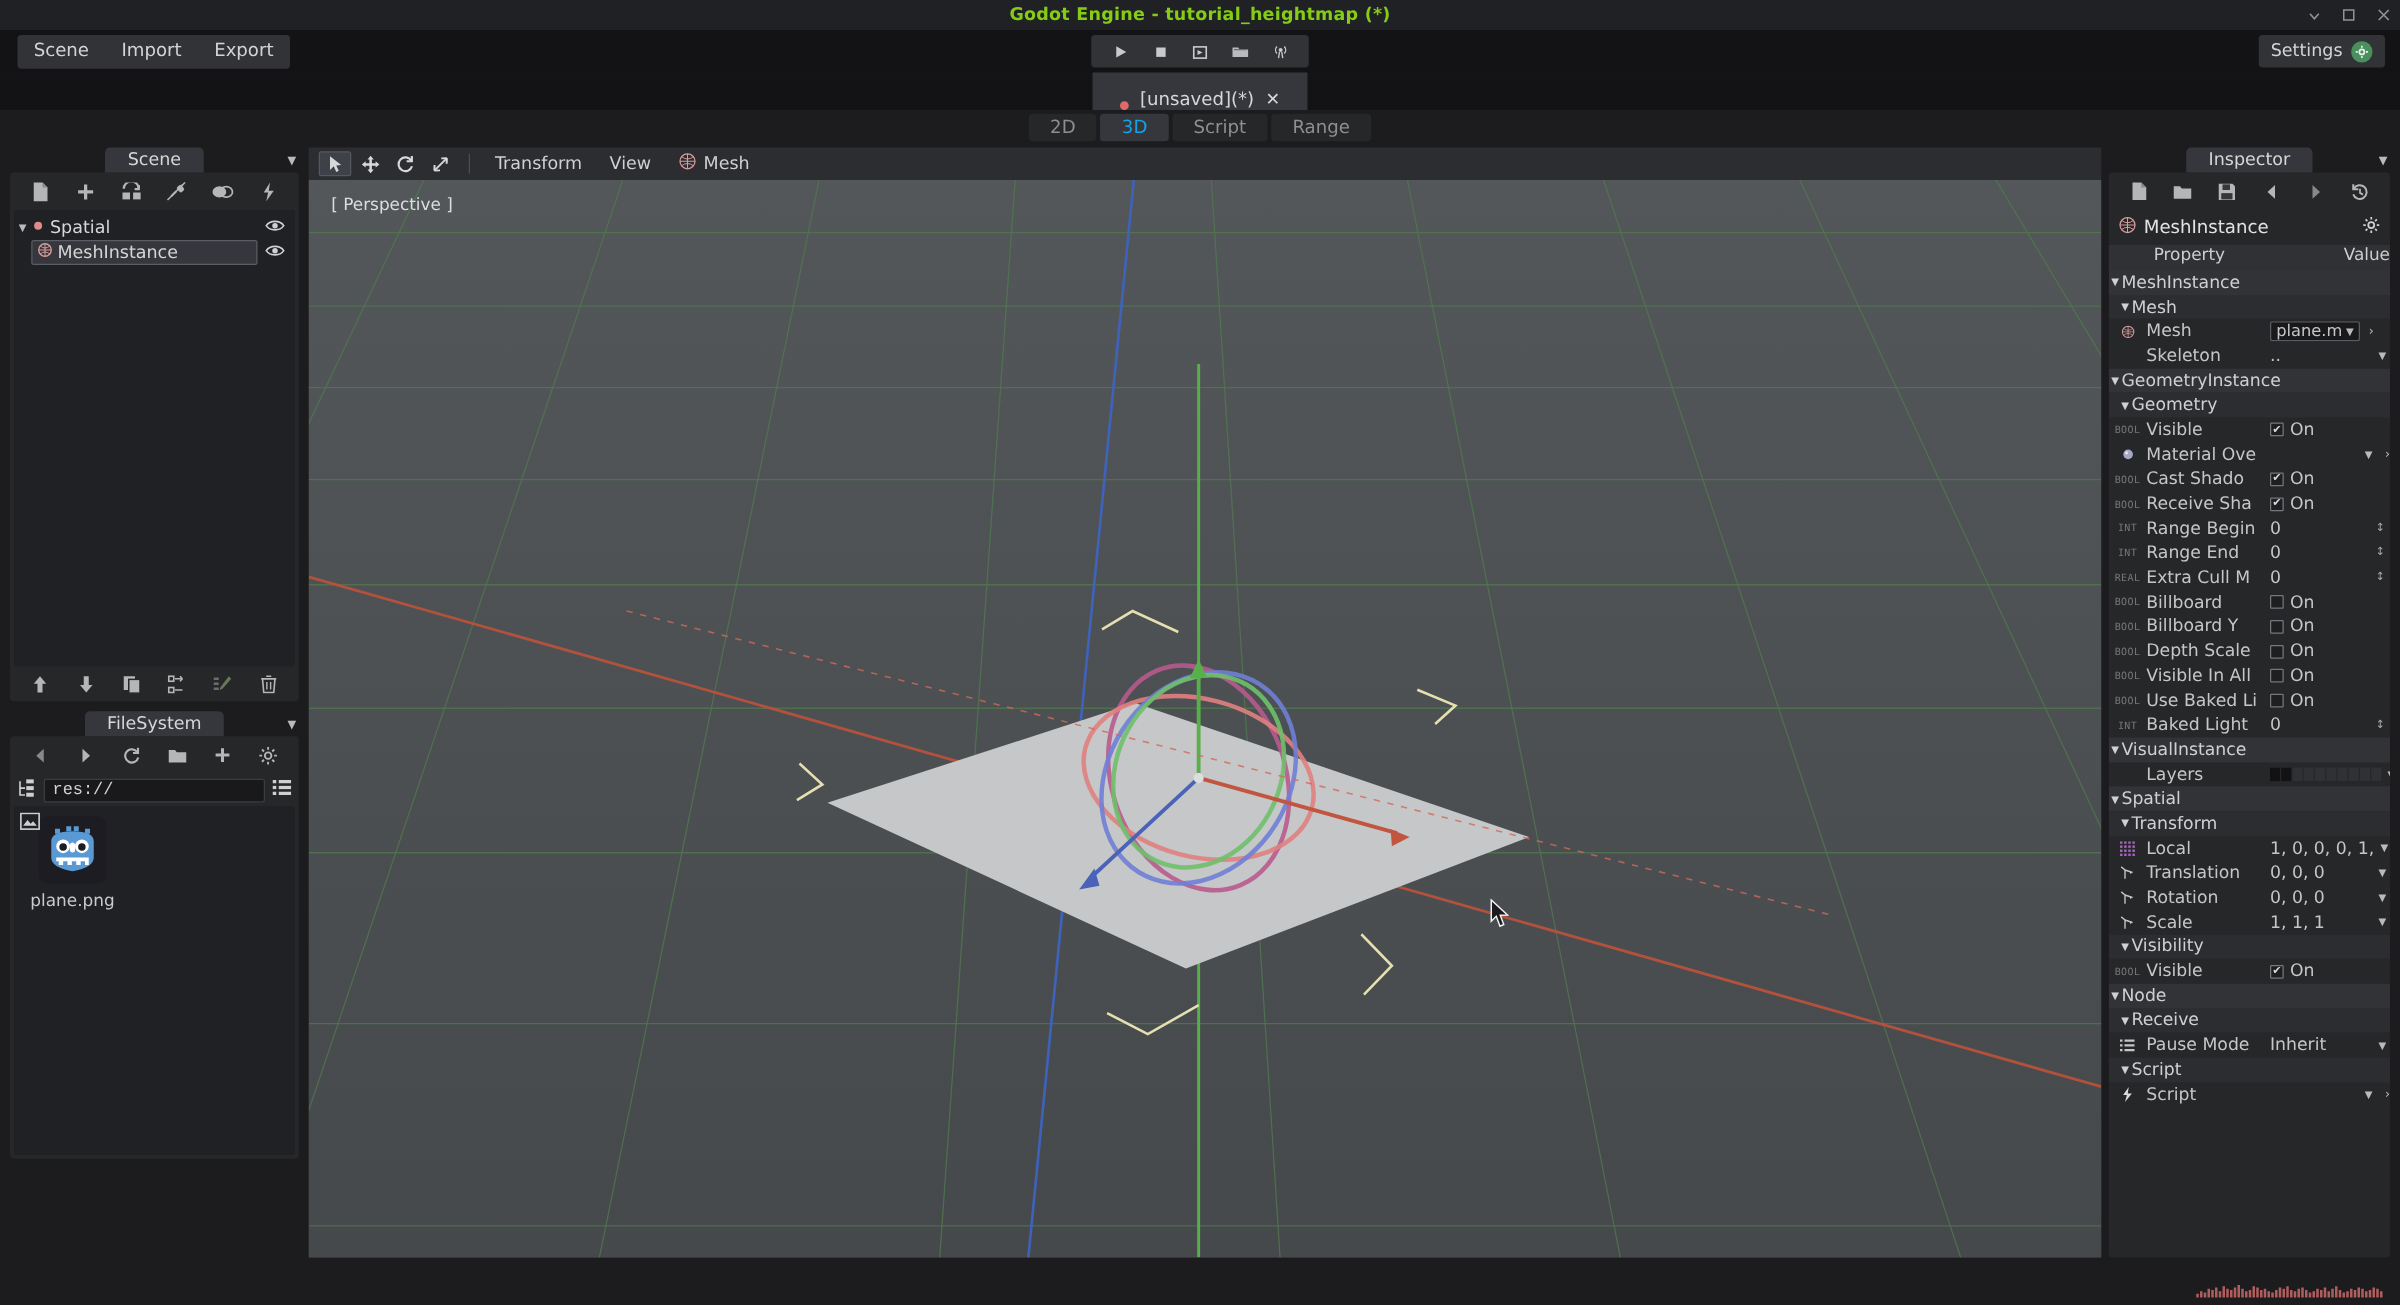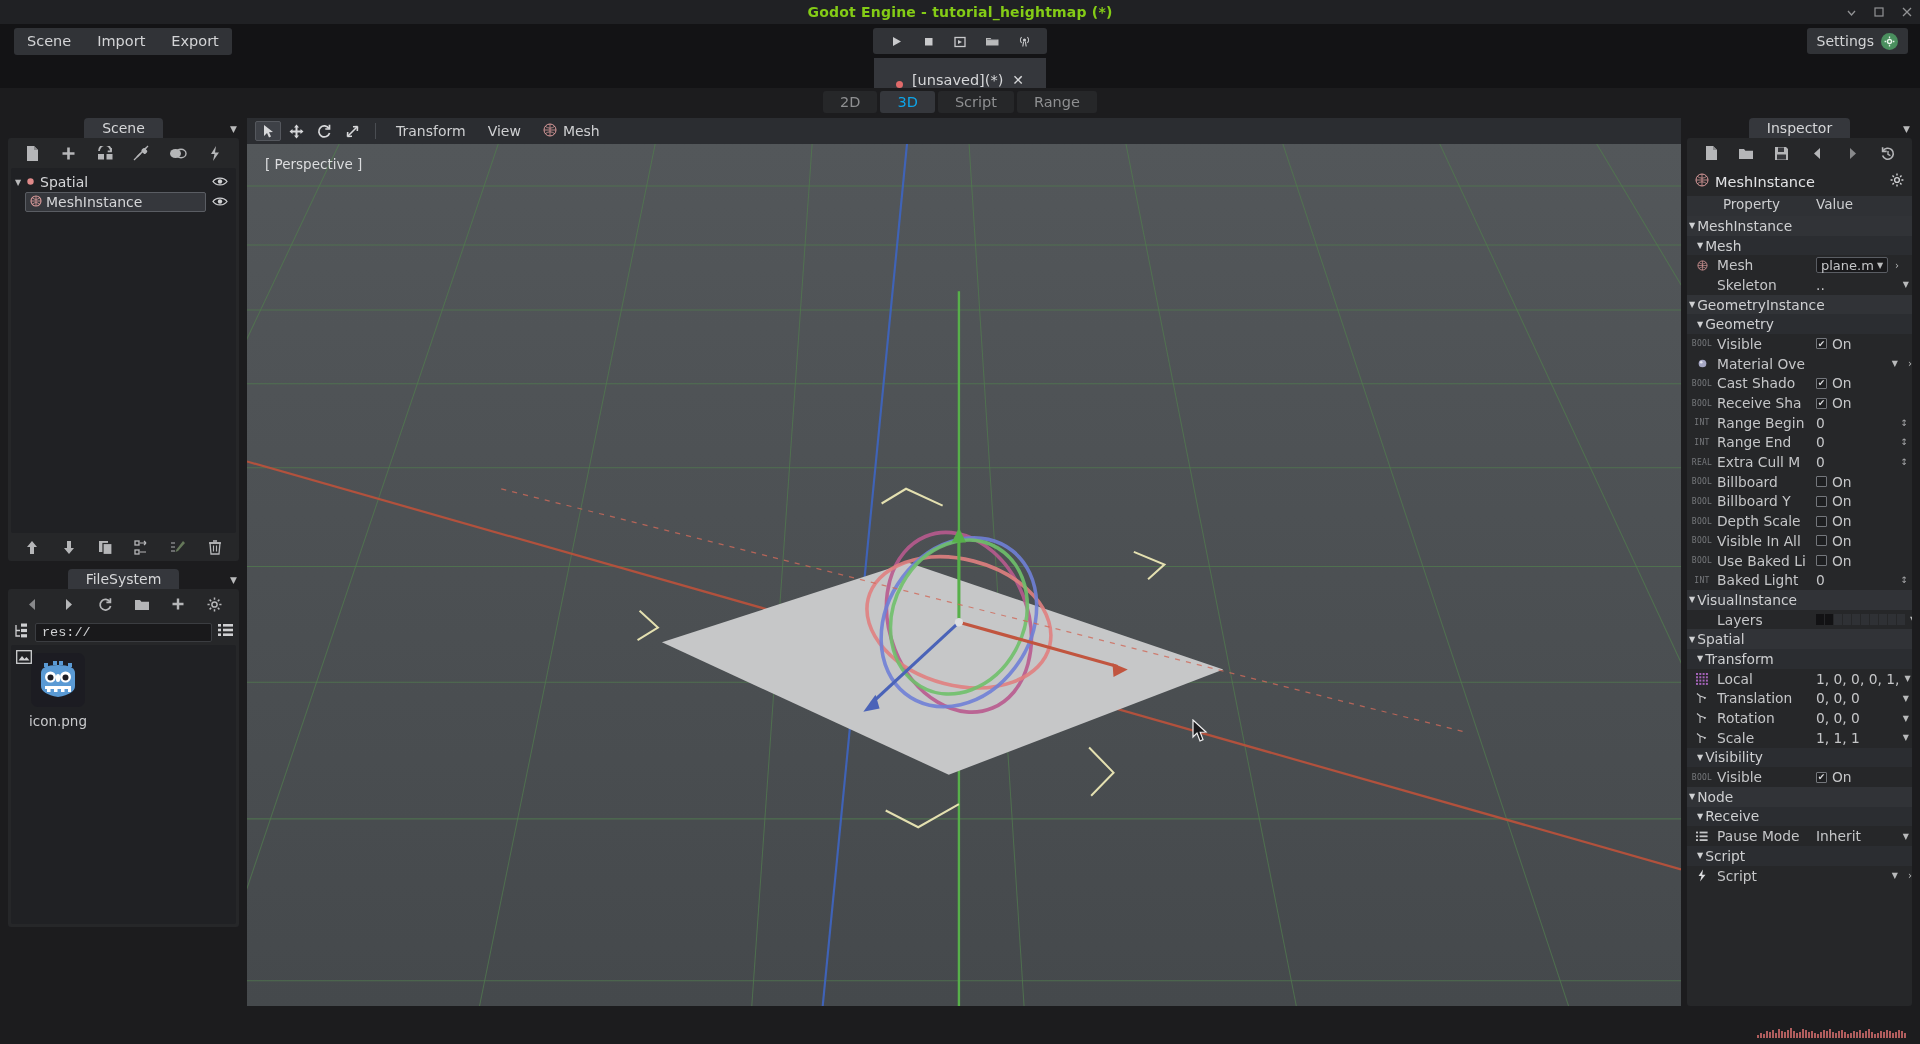--- a/index.html
+++ b/index.html
@@ -73,21 +73,21 @@
   #vptoolbar .vm { font-size:14px; color:#cfd0d2; padding:0 10px; }
   #viewport { flex:1; position:relative; background:#4b4f52; overflow:hidden; }
   #persp { position:absolute; left:18px; top:12px; font-size:13.5px; color:#dcdddf; z-index:5; }
   
   #inspcol { width:237px; background:#1c1c1e; padding:0 8px 4px 4px; display:flex; flex-direction:column; }
   #inspbody { background:#262729; border-radius:3px; flex:1; display:flex; flex-direction:column; min-height:0; }
   .insphead { height:28px; display:flex; align-items:center; gap:6px; padding:0 8px; }
   .inspname { font-size:14.5px; color:#e2e3e5; }
   .colhdr { height:20px; background:#2f3135; display:flex; font-size:13.5px; color:#cdced0; }
   .colhdr .c1 { flex:1; text-align:center; }
-  .colhdr .c2 { width:96px; text-align:left; }
+  .colhdr .c2 { width:96px; text-align:right; }
   #proplist { flex:1; overflow:hidden; }
   .sect { height:19.7px; background:#313337; display:flex; align-items:center; font-size:13.8px; color:#cfd0d2; }
   .sect .ar { font-size:8px; margin:0 2px 0 2px; }
   .sub { height:19.7px; display:flex; align-items:center; font-size:13.8px; color:#cfd0d2; background:#2b2d31; }
   .sub .ar { font-size:8px; margin:0 2px 0 10px; }
   .prow { height:19.7px; display:flex; align-items:center; font-size:13.8px; }
   .prow .badge { width:30px; font-size:8px; color:#76787c; text-align:center; letter-spacing:.3px; font-family:"DejaVu Sans Mono", monospace; }
   .prow .picon { width:30px; display:flex; justify-content:center; align-items:center; }
   .prow .pname { flex:1; color:#c5c6c8; overflow:hidden; white-space:nowrap; }
   .prow .pval { width:96px; display:flex; align-items:center; gap:5px; color:#c5c6c8; overflow:hidden; white-space:nowrap; }
@@ -397,21 +397,21 @@
               <rect x="0" y="0" width="54" height="54" rx="7" fill="#1c1c22"></rect>
               <path d="M10 20 q0 -8 17 -8 q17 0 17 8 v13 q0 8 -17 11 q-17 -3 -17 -11 Z" fill="#5a9ad4"></path>
               <path d="M13 14 v-4 h4 v4 M22 12 v-4 h4 v4 M28 12 v-4 h4 v4 M37 14 v-4 h4 v4" fill="#5a9ad4"></path>
               <circle cx="19.5" cy="24" r="5.5" fill="#ffffff"></circle>
                 <circle cx="34.5" cy="24" r="5.5" fill="#ffffff"></circle>
               <circle cx="19.5" cy="24.5" r="3" fill="#1d1d24"></circle>
                 <circle cx="34.5" cy="24.5" r="3" fill="#1d1d24"></circle>
               <rect x="25" y="21" width="4" height="8" rx="2" fill="#ffffff"></rect>
               <path d="M14 33 h26 v6 h-3 v-3 h-3.5 v3 h-3.5 v-3 h-3.5 v3 H23 v-3 h-3.5 v3 h-3.5 v-3 H14 Z" fill="#ffffff"></path>
             </svg>
-            <span class="fname">icon.png</span>
+            <span class="fname">plane.png</span>
           </div>
         </div>
       </div>
     </div>
   </div>
 
   <div id="viewwrap">
     <div id="vptoolbar">
       <span class="vt active">
         <svg width="13" height="14" viewBox="0 0 13 14">

